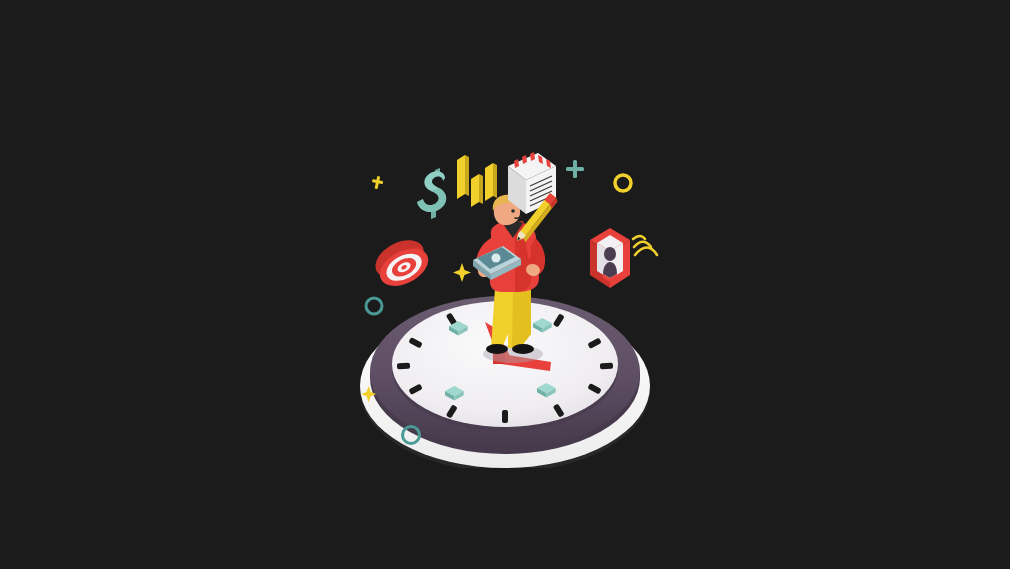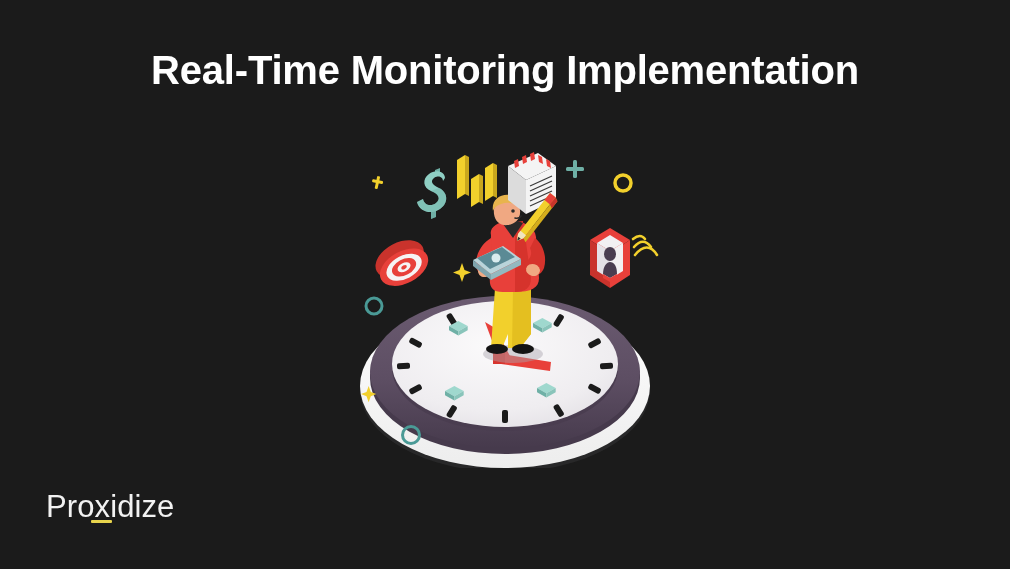--- a/index.html
+++ b/index.html
@@ -67,21 +67,20 @@
     width: 320px;
     height: 330px;
   }
   #illustration svg { display: block; }
 </style>
 </head>
 <body>
 
 <div id="slide" style="background: rgb(27, 27, 27);">
 
-  <div id="title" style="color: rgb(255, 255, 255);">Real-Time Monitoring Implementation</div>
 
   <div id="illustration">
     <svg width="320" height="330" viewBox="0 0 320 330" xmlns="http://www.w3.org/2000/svg">
       <defs>
         <radialGradient id="faceGrad" cx="45%" cy="35%" r="75%">
           <stop offset="0%" stop-color="#fbfafb"></stop>
           <stop offset="70%" stop-color="#efedf0"></stop>
           <stop offset="100%" stop-color="#e2dfe4"></stop>
         </radialGradient>
         <linearGradient id="rimGrad" x1="0" y1="0" x2="0" y2="1">
@@ -286,18 +285,14 @@
       </g>
       <g transform="translate(16,248) scale(0.85)">
         <path d="M9 0 L11.5 7 L18 9.5 L11.5 12 L9 19 L6.5 12 L0 9.5 L6.5 7 Z" fill="#f2d02c"></path>
       </g>
 
       <circle cx="29" cy="168" r="8" fill="none" stroke="#4a9a96" stroke-width="3"></circle>
       <circle cx="66" cy="297" r="8.5" fill="none" stroke="#4a9a96" stroke-width="3"></circle>
     </svg>
   </div>
 
-  <div id="logo">
-    <div id="logo-text" style="color: rgb(242, 242, 242);">Proxidize</div>
-    <div id="logo-underline" style="background: rgb(232, 212, 77);"></div>
-  </div>
 
 </div>
 
 </body></html>

